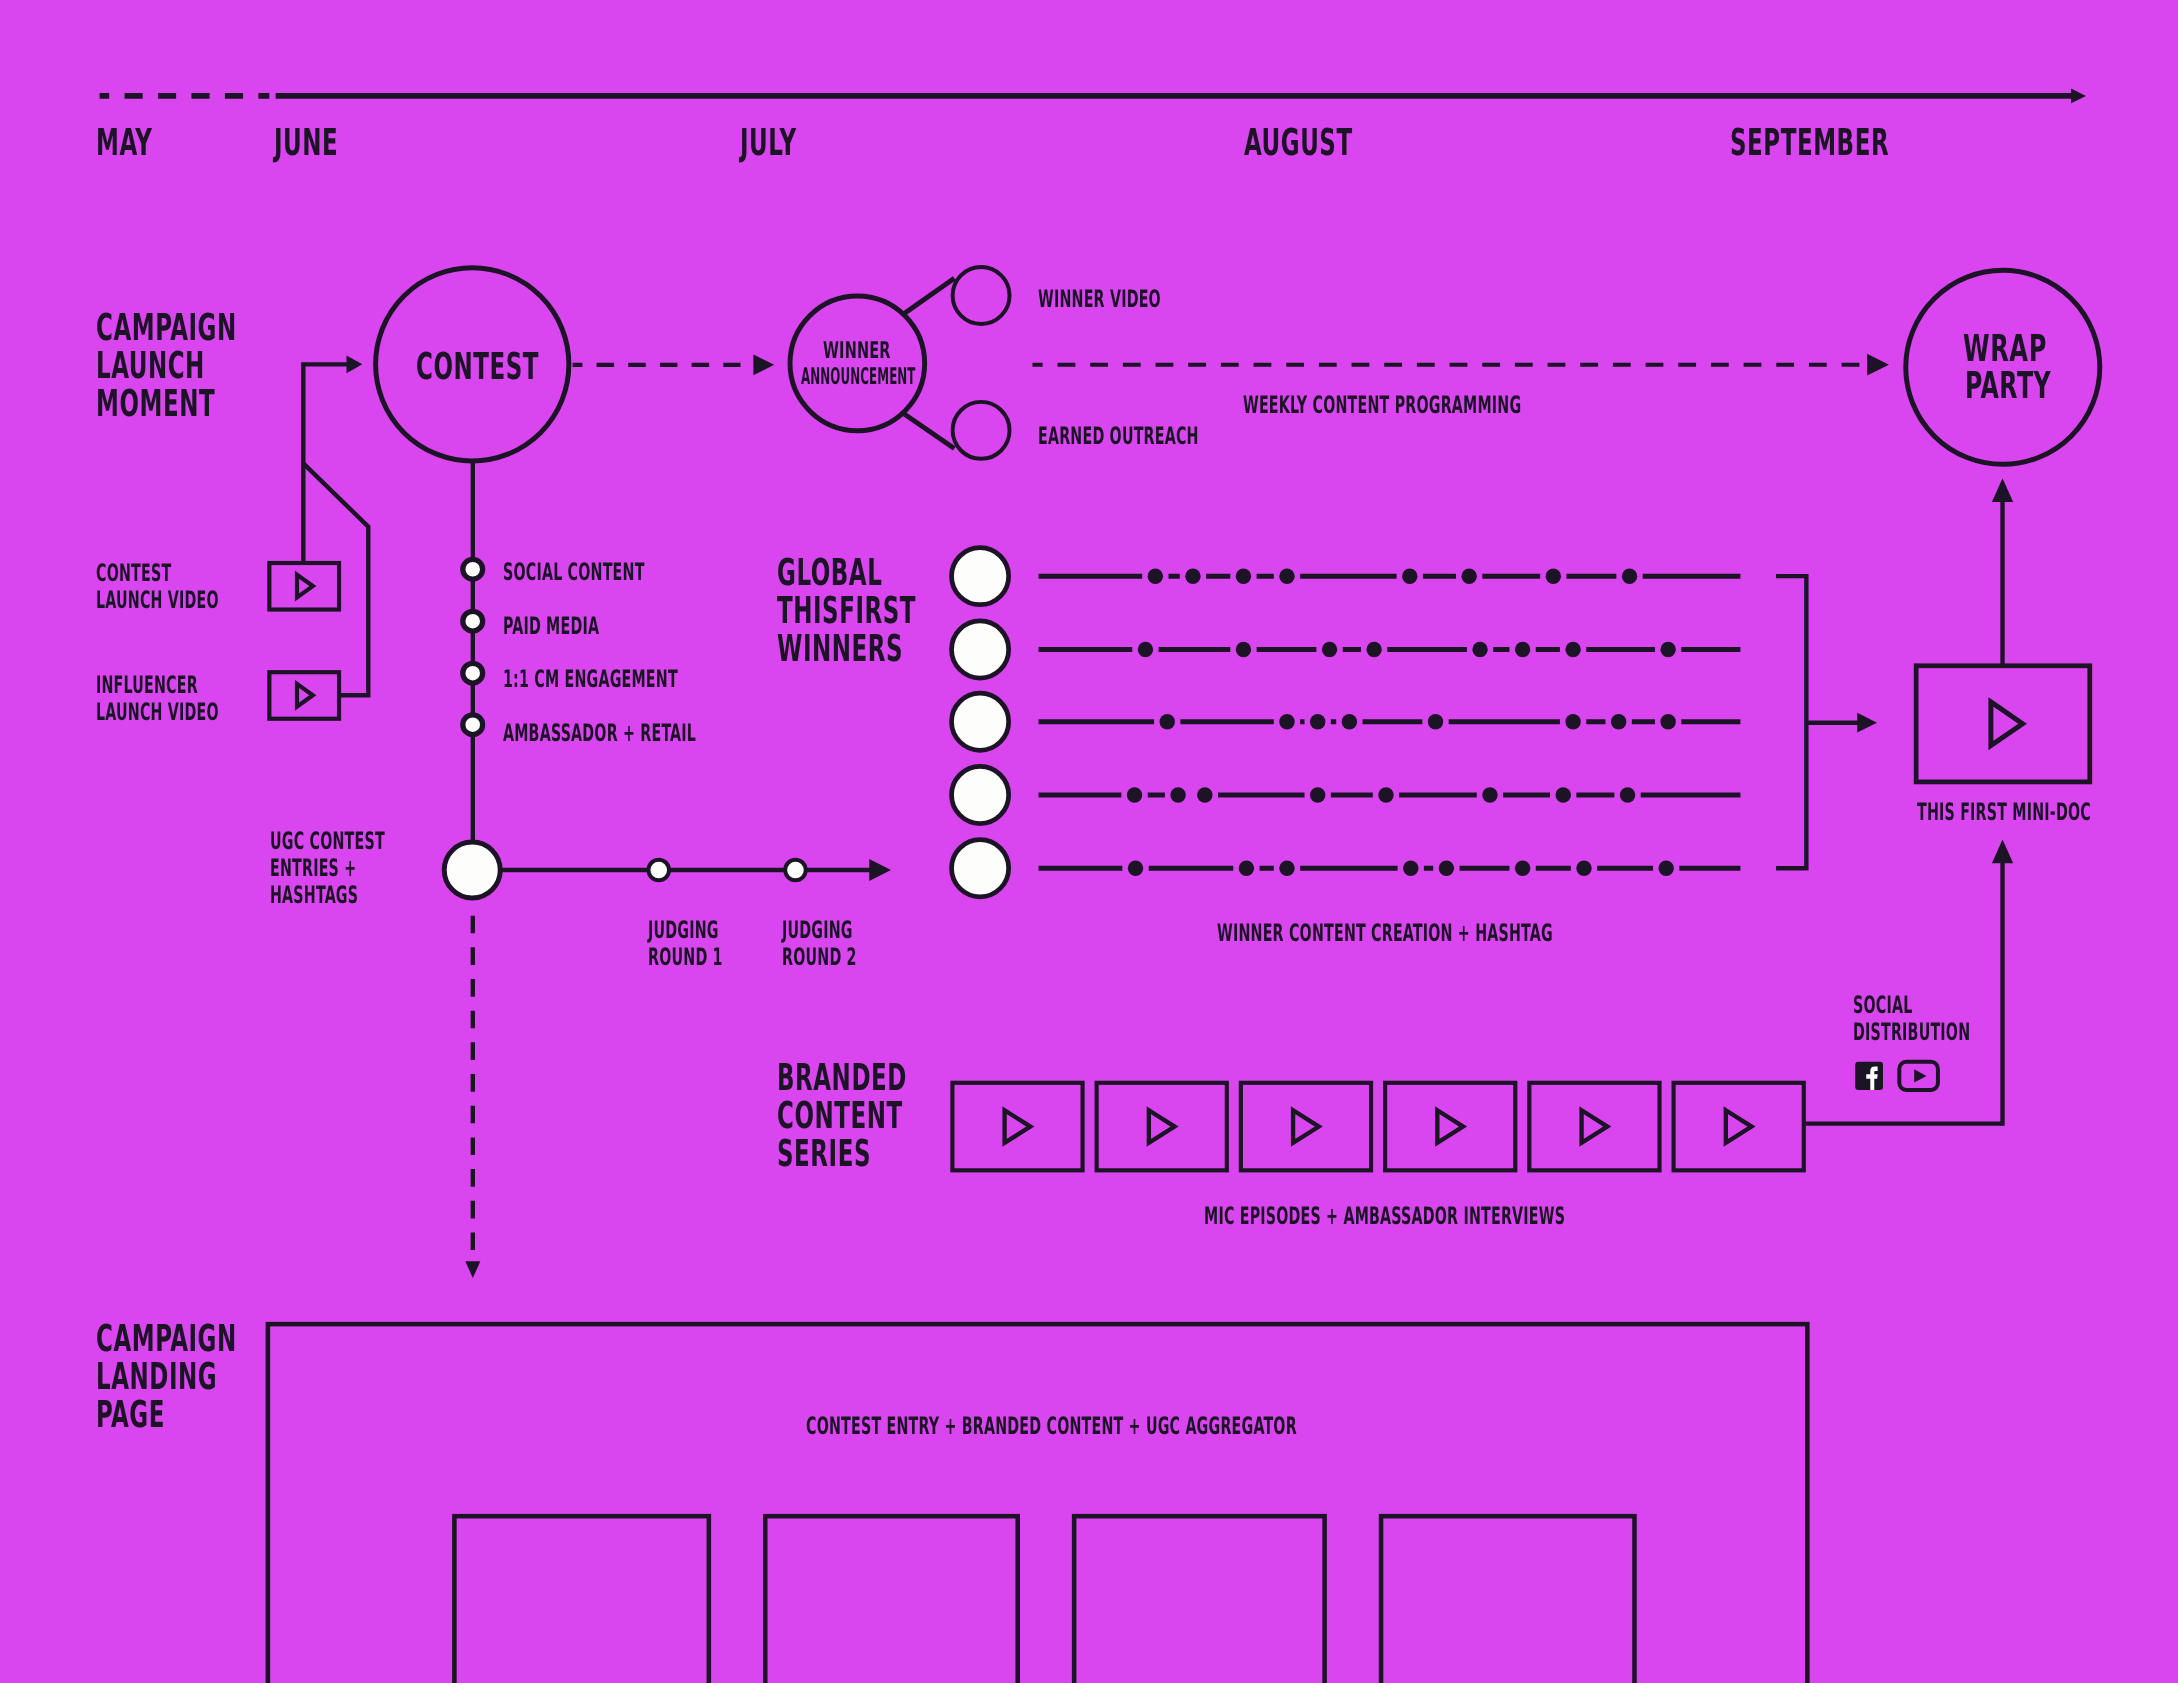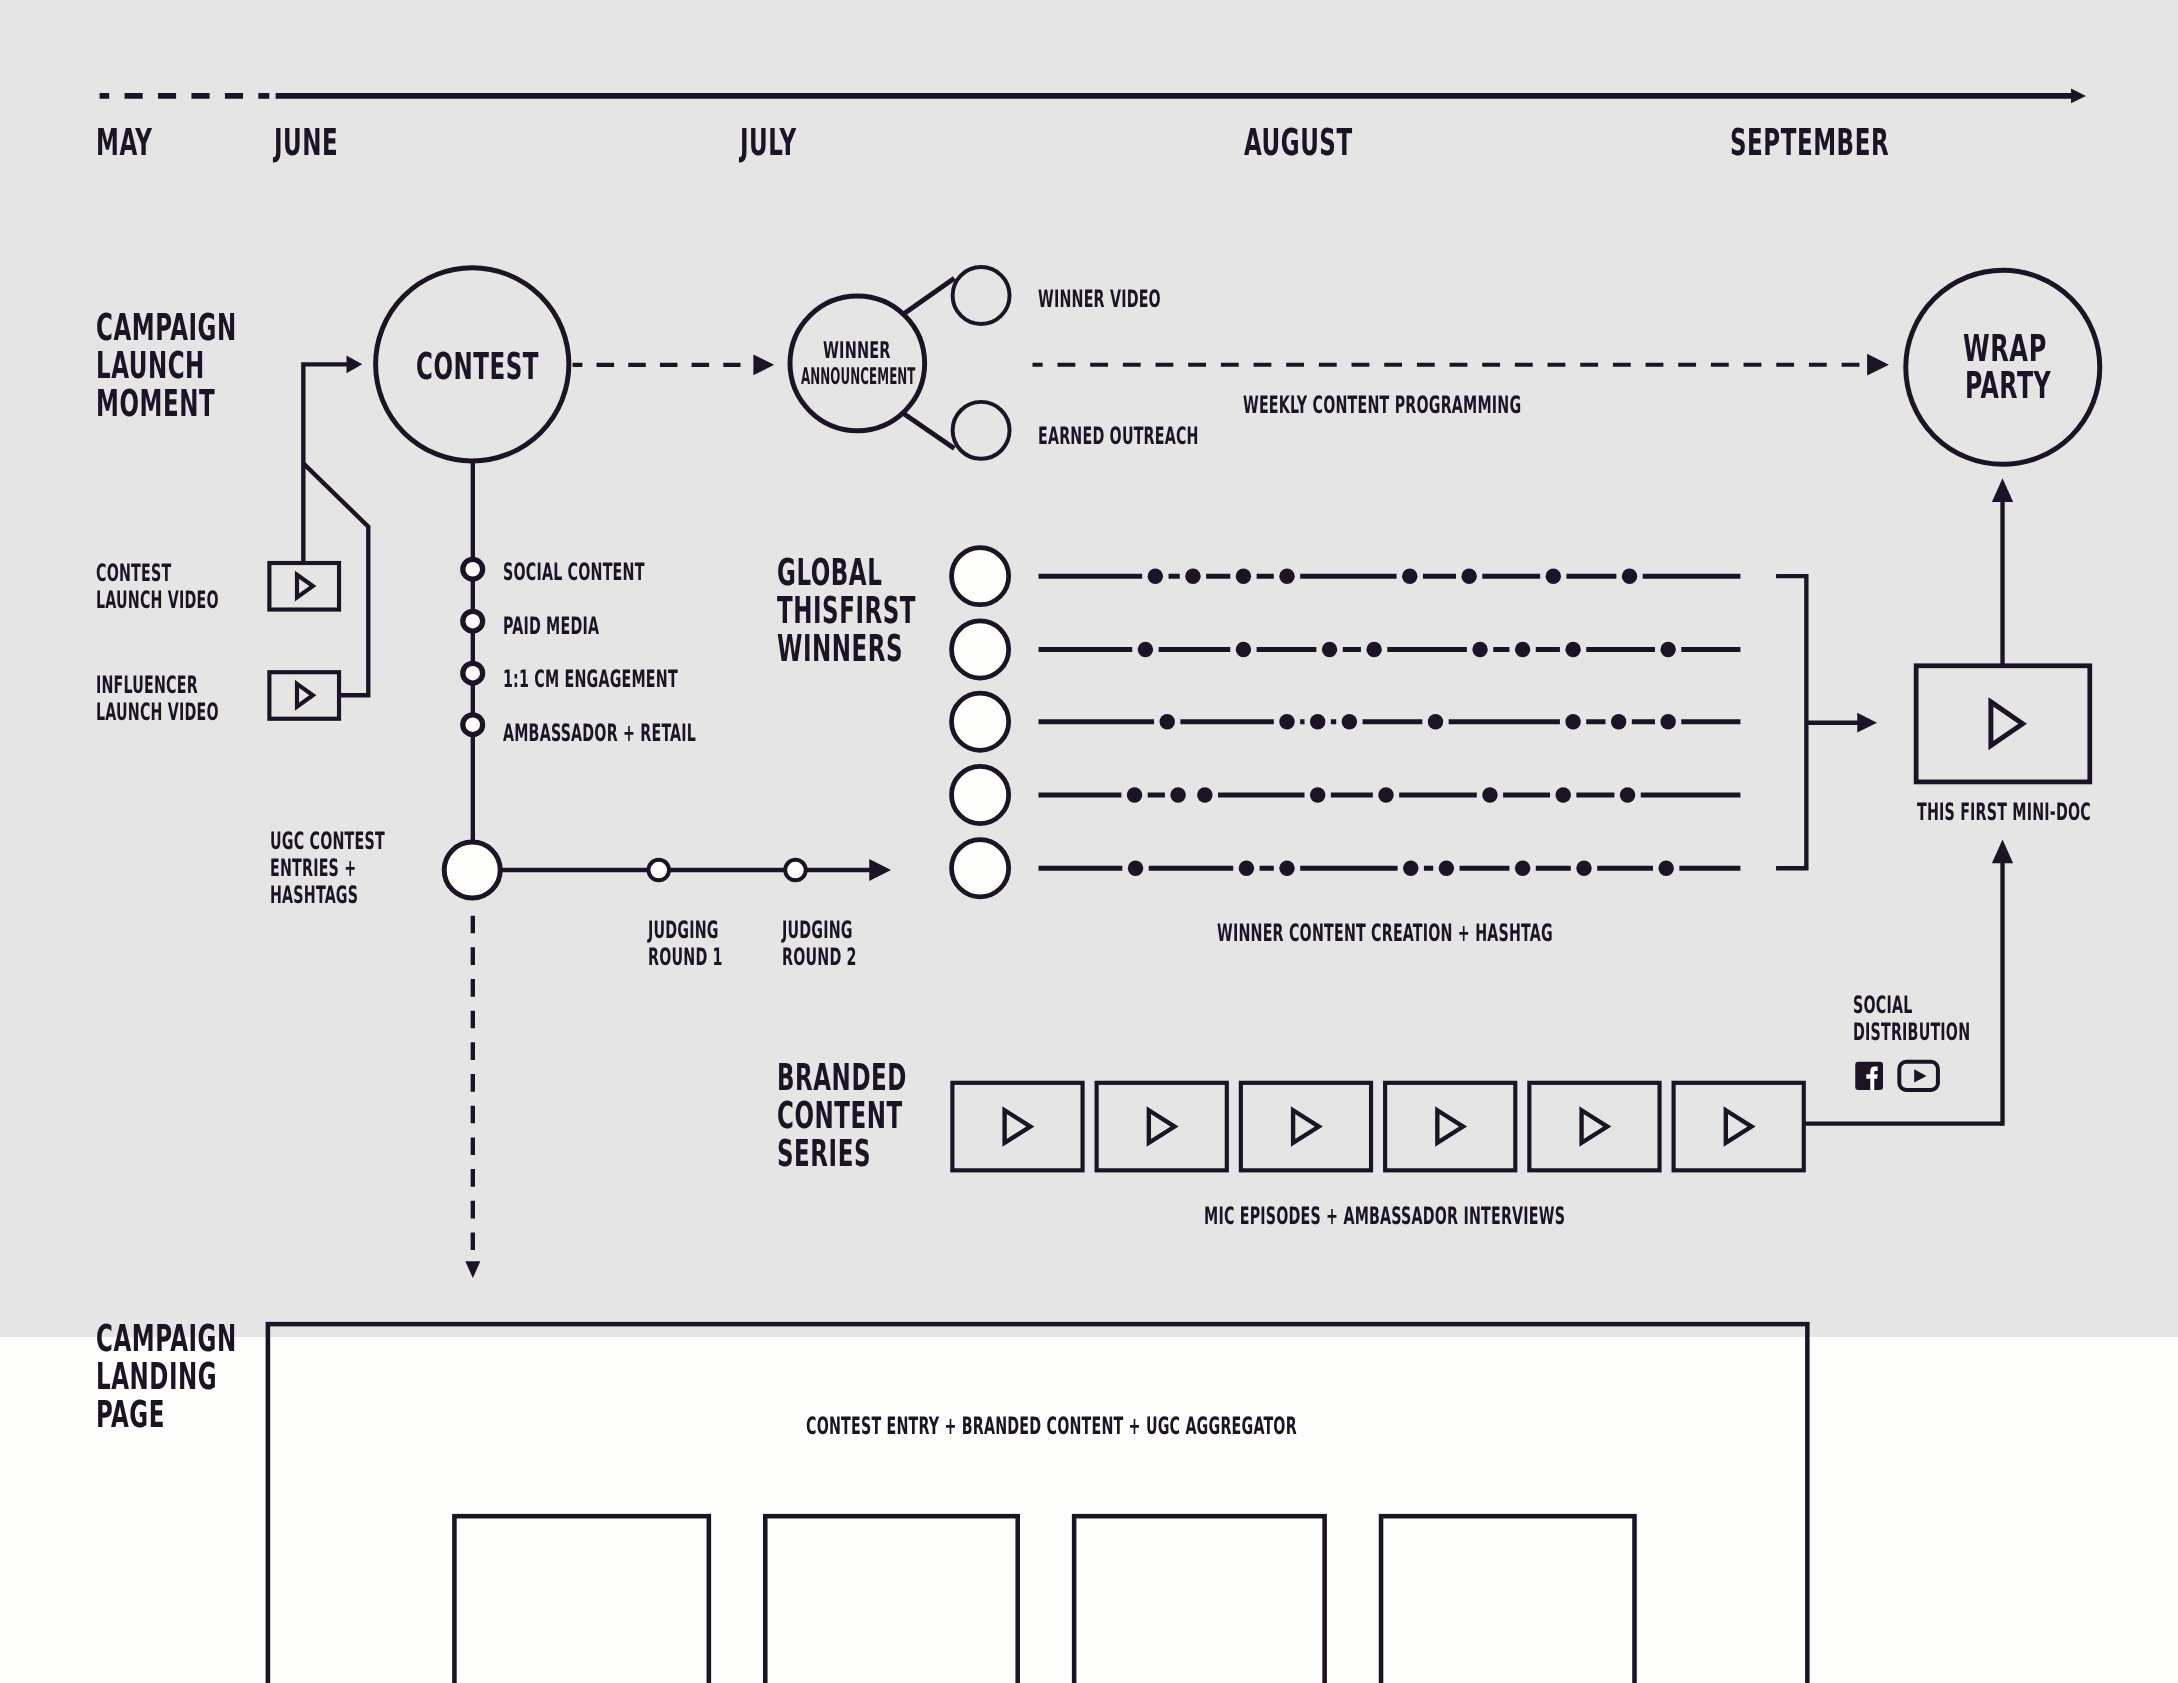--- a/index.html
+++ b/index.html
@@ -1,19 +1,19 @@
 <!DOCTYPE html>
 <html><head>
 <meta charset="utf-8">
 <style>
   html,body{margin:0;padding:0;background:#fdfdfc;}
   body{width:2178px;height:1683px;overflow:hidden;
        font-family:"DejaVu Sans Condensed","DejaVu Sans",sans-serif;color:#1c1426;
        -webkit-font-smoothing:antialiased;}
-  #stage{position:relative;width:2178px;height:1337px;background:#e5e5e5;}
+  #stage{position:relative;width:2178px;height:1683px;background:#d946ef;}
   svg#art{position:absolute;left:0;top:0;width:2178px;height:1683px;}
   .tx{position:absolute;font-weight:700;white-space:pre;
       transform-origin:left top;transform:scaleX(0.69) translateZ(0);
       -webkit-font-smoothing:antialiased;text-rendering:geometricPrecision;}
   .big{font-size:37px;line-height:38px;letter-spacing:0.8px;}
   .mid{font-size:24px;line-height:27px;transform:scaleX(0.66) translateZ(0);letter-spacing:0.3px;}
   .sml{font-size:23px;line-height:27px;transform:scaleX(0.70) translateZ(0);letter-spacing:0.2px;}
   .xnar{font-size:23px;transform:scaleX(0.572) translateZ(0);letter-spacing:0.2px;}
 </style>
 </head>

